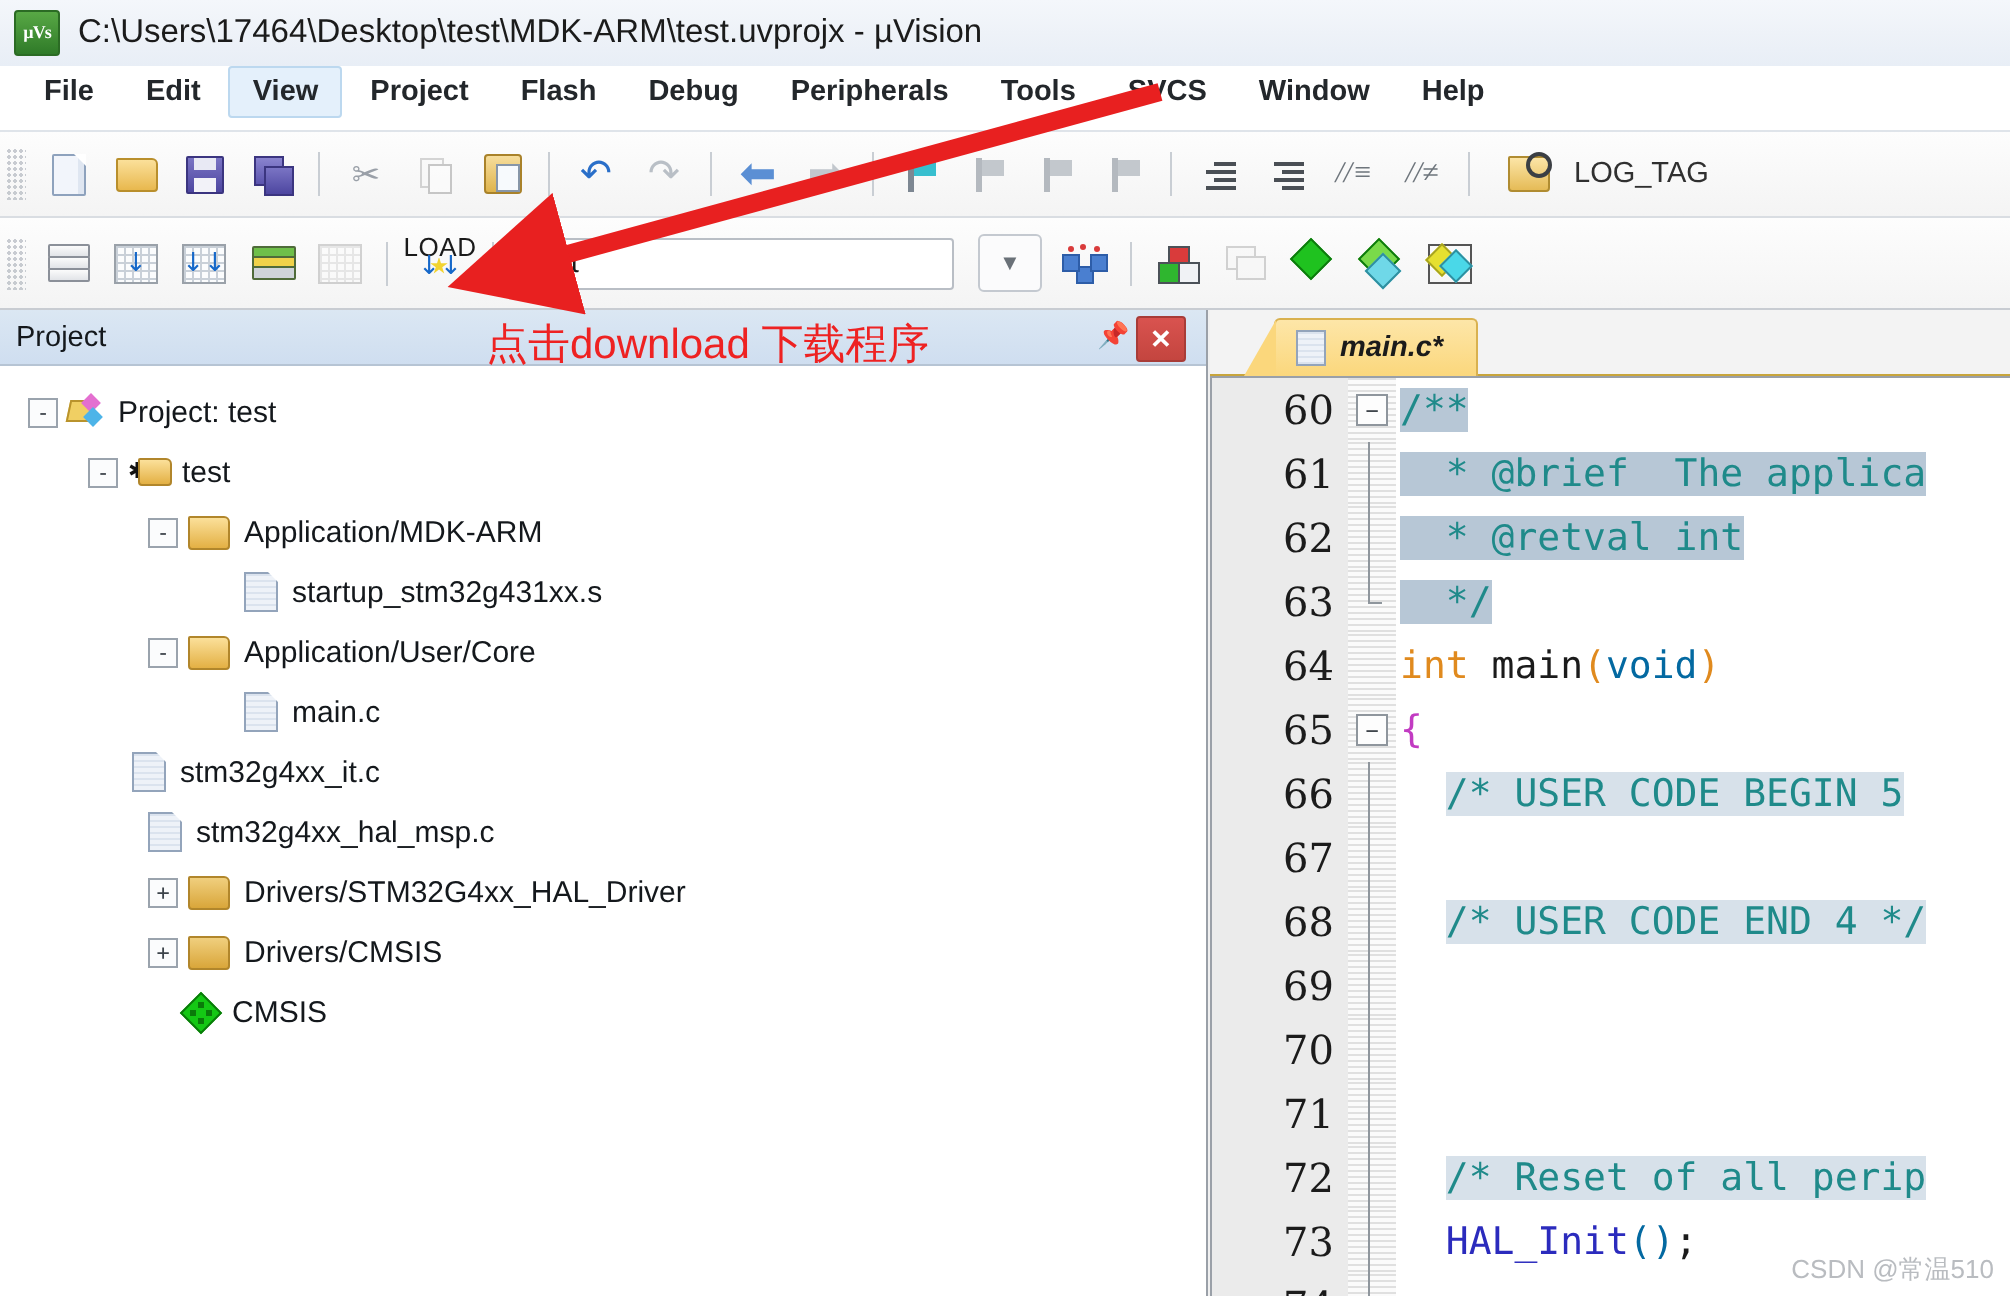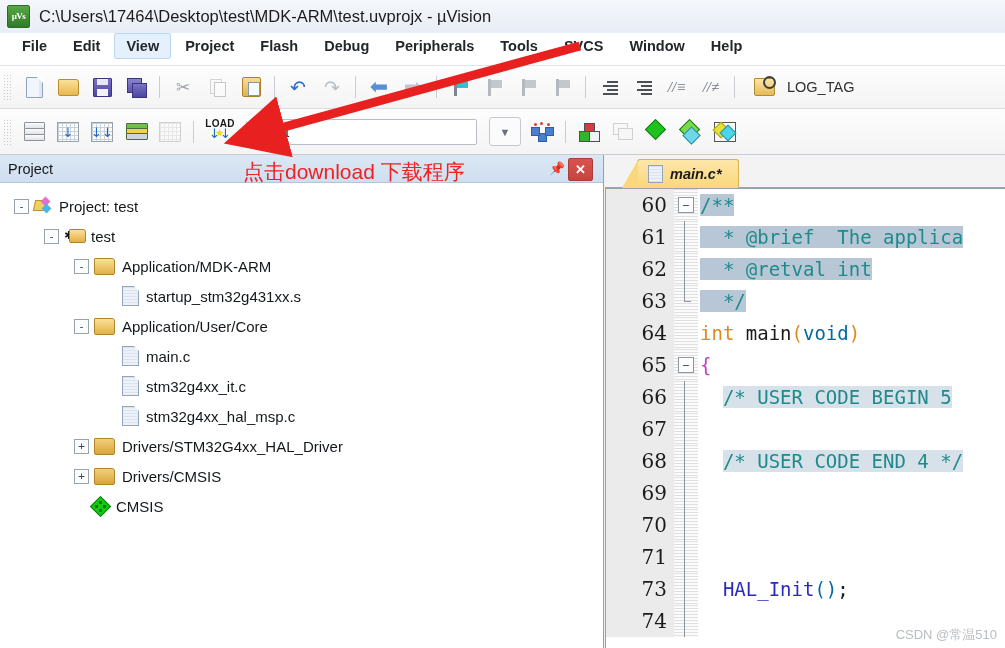--- a/index.html
+++ b/index.html
@@ -110,21 +110,21 @@
   .stack-ic span{position:absolute;left:0;width:19px;height:5px;border:1px solid #8b9099;
     background:linear-gradient(to bottom,#fbfbfb,#e2e4e8);border-radius:1px;}
   .grid-ic{width:20px;height:18px;border:1px solid #9aa1a9;background:#fbfcfd;position:relative;
     background-image:linear-gradient(#c9d0d8 1px,transparent 1px),linear-gradient(90deg,#c9d0d8 1px,transparent 1px);
     background-size:4px 4px;}
   .blue-dn{position:absolute;color:#1668c9;font-size:13px;line-height:1;left:50%;top:50%;
     transform:translate(-50%,-50%);font-family:"DejaVu Sans",sans-serif;}
   .books-ic{width:21px;height:17px;position:relative;}
   .books-ic i{position:absolute;left:0;width:20px;height:5px;border:1px solid #4f6b3a;border-radius:1px;}
   .load-ic{width:28px;height:26px;position:relative;display:flex;flex-direction:column;align-items:center;}
-  .load-txt{font-size:10px;font-weight:bold;color:#1a1a1a;letter-spacing:0.3px;line-height:9px;
+  .load-txt{font-size:13px;font-weight:normal;color:#1a1a1a;letter-spacing:0.3px;line-height:9px;
     font-family:"Liberation Sans",sans-serif;}
   .load-glyph{font-size:13px;color:#1668c9;line-height:12px;font-family:"DejaVu Sans",sans-serif;}
   .load-star{position:absolute;left:9px;top:10px;width:9px;height:9px;background:#f2d330;
     clip-path:polygon(50% 0,61% 35%,98% 35%,68% 57%,79% 91%,50% 70%,21% 91%,32% 57%,2% 35%,39% 35%);}
 
   .target-combo{
     display:flex;align-items:center;height:26px;min-width:220px;
     background:#ffffff;border:1px solid #b9bec5;border-radius:2px;margin-left:4px;padding:0 4px;
     box-sizing:border-box;
   }
@@ -497,27 +497,27 @@
         <div class="ico-folder"></div>
         <span class="nodelabel">Application/User/Core</span>
       </div>
 
       <div class="node" style="padding-left:104px;">
         <div class="toggle blank"></div>
         <div class="ico-file"></div>
         <span class="nodelabel">main.c</span>
       </div>
 
-      <div class="node" style="padding-left:104px;">
+      <div class="node" style="padding-left:48px;">
         <div class="toggle blank"></div>
         <div class="ico-file"></div>
         <span class="nodelabel">stm32g4xx_it.c</span>
       </div>
 
-      <div class="node" style="padding-left:104px;">
+      <div class="node" style="padding-left:56px;">
         <div class="toggle blank"></div>
         <div class="ico-file"></div>
         <span class="nodelabel">stm32g4xx_hal_msp.c</span>
       </div>
 
       <div class="node" style="padding-left:74px;">
         <div class="toggle">+</div>
         <div class="ico-folder closed"></div>
         <span class="nodelabel">Drivers/STM32G4xx_HAL_Driver</span>
       </div>
@@ -556,20 +556,21 @@
         <div class="coderow"><div class="gut">62</div><div class="foldcol"><div class="foldline"></div></div><div class="codetext"><span class="cmt hl">  * </span><span class="cmt hl">@retval</span><span class="cmt hl"> int</span></div></div>
         <div class="coderow"><div class="gut">63</div><div class="foldcol"><div class="foldend"></div></div><div class="codetext"><span class="cmt hl">  */</span></div></div>
         <div class="coderow"><div class="gut">64</div><div class="foldcol"></div><div class="codetext"><span class="kw">int</span><span class="plain"> main</span><span class="pun">(</span><span class="par">void</span><span class="pun">)</span></div></div>
         <div class="coderow"><div class="gut">65</div><div class="foldcol"><div class="foldbox">−</div></div><div class="codetext"><span class="brace">{</span></div></div>
         <div class="coderow"><div class="gut">66</div><div class="foldcol"><div class="foldline"></div></div><div class="codetext"><span class="plain">  </span><span class="cmt blk">/* USER CODE BEGIN 5</span></div></div>
         <div class="coderow"><div class="gut">67</div><div class="foldcol"><div class="foldline"></div></div><div class="codetext"><span class="plain"></span></div></div>
         <div class="coderow"><div class="gut">68</div><div class="foldcol"><div class="foldline"></div></div><div class="codetext"><span class="plain">  </span><span class="cmt blk">/* USER CODE END 4 */</span></div></div>
         <div class="coderow"><div class="gut">69</div><div class="foldcol"><div class="foldline"></div></div><div class="codetext"><span class="plain"></span></div></div>
         <div class="coderow"><div class="gut">70</div><div class="foldcol"><div class="foldline"></div></div></div>
         <div class="coderow"><div class="gut">71</div><div class="foldcol"><div class="foldline"></div></div><div class="codetext"><span class="plain"></span></div></div>
+        <div class="coderow"><div class="gut">72</div><div class="foldcol"><div class="foldline"></div></div><div class="codetext"><span class="plain">  </span><span class="cmt blk">/* Reset of all perip</span></div></div>
         <div class="coderow"><div class="gut">73</div><div class="foldcol"><div class="foldline"></div></div><div class="codetext"><span class="plain">  </span><span class="fn">HAL_Init</span><span class="par">()</span><span class="plain">;</span></div></div>
         <div class="coderow"><div class="gut">74</div><div class="foldcol"><div class="foldline"></div></div><div class="codetext"><span class="plain"></span></div></div>
       </div>
     <div class="watermark">CSDN @常温510</div>
   </div>
 
   <div class="annot-text">点击download 下载程序</div>
 
   <svg class="arrow-svg" viewBox="0 0 1005 648">
     <defs>

